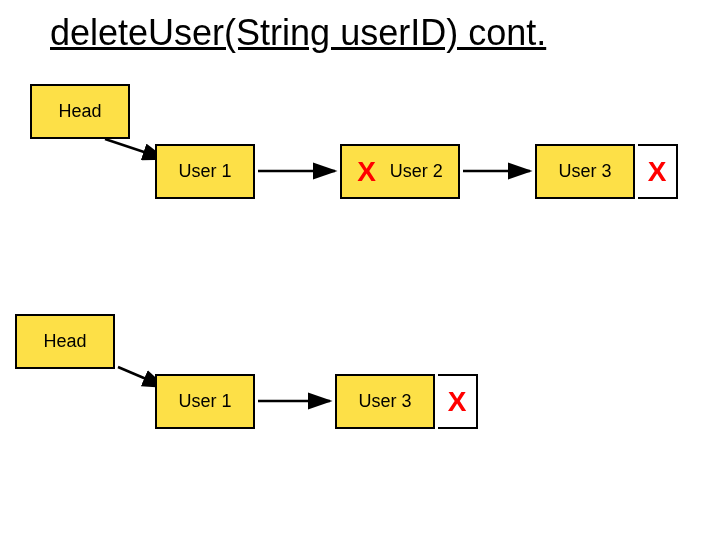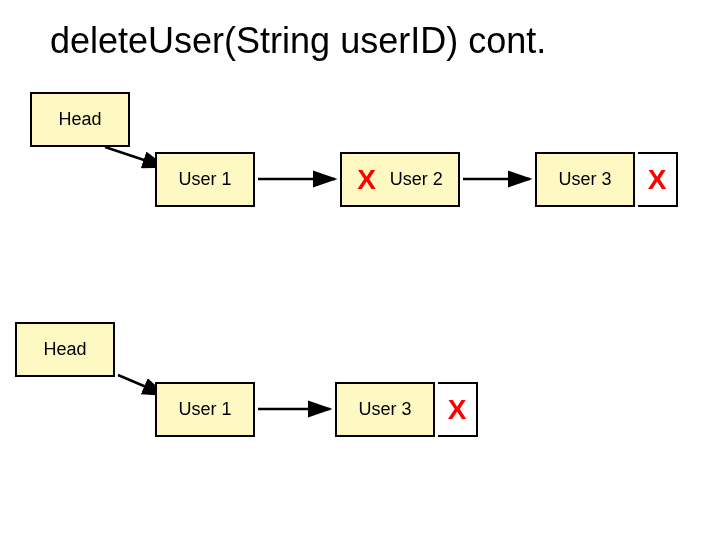--- a/index.html
+++ b/index.html
@@ -8,35 +8,36 @@
       font-family: Arial, sans-serif;
       width: 720px;
       height: 540px;
       overflow: hidden;
       position: relative;
     }
 
     .page-title {
       font-size: 36px;
       font-weight: normal;
-      padding: 20px 30px 10px 50px;
+      padding: 12px 30px 10px 50px;
       color: #000;
+      text-decoration: underline;
     }
 
     .diagram-area {
       position: relative;
       width: 720px;
       height: 460px;
     }
 
     
     .box {
       position: absolute;
       border: 2px solid #000;
-      background: #fef9c3;
+      background: #fde047;
       display: flex;
       align-items: center;
       justify-content: center;
       font-size: 18px;
       color: #000;
     }
 
     
     .head-box-top {
       left: 30px;

